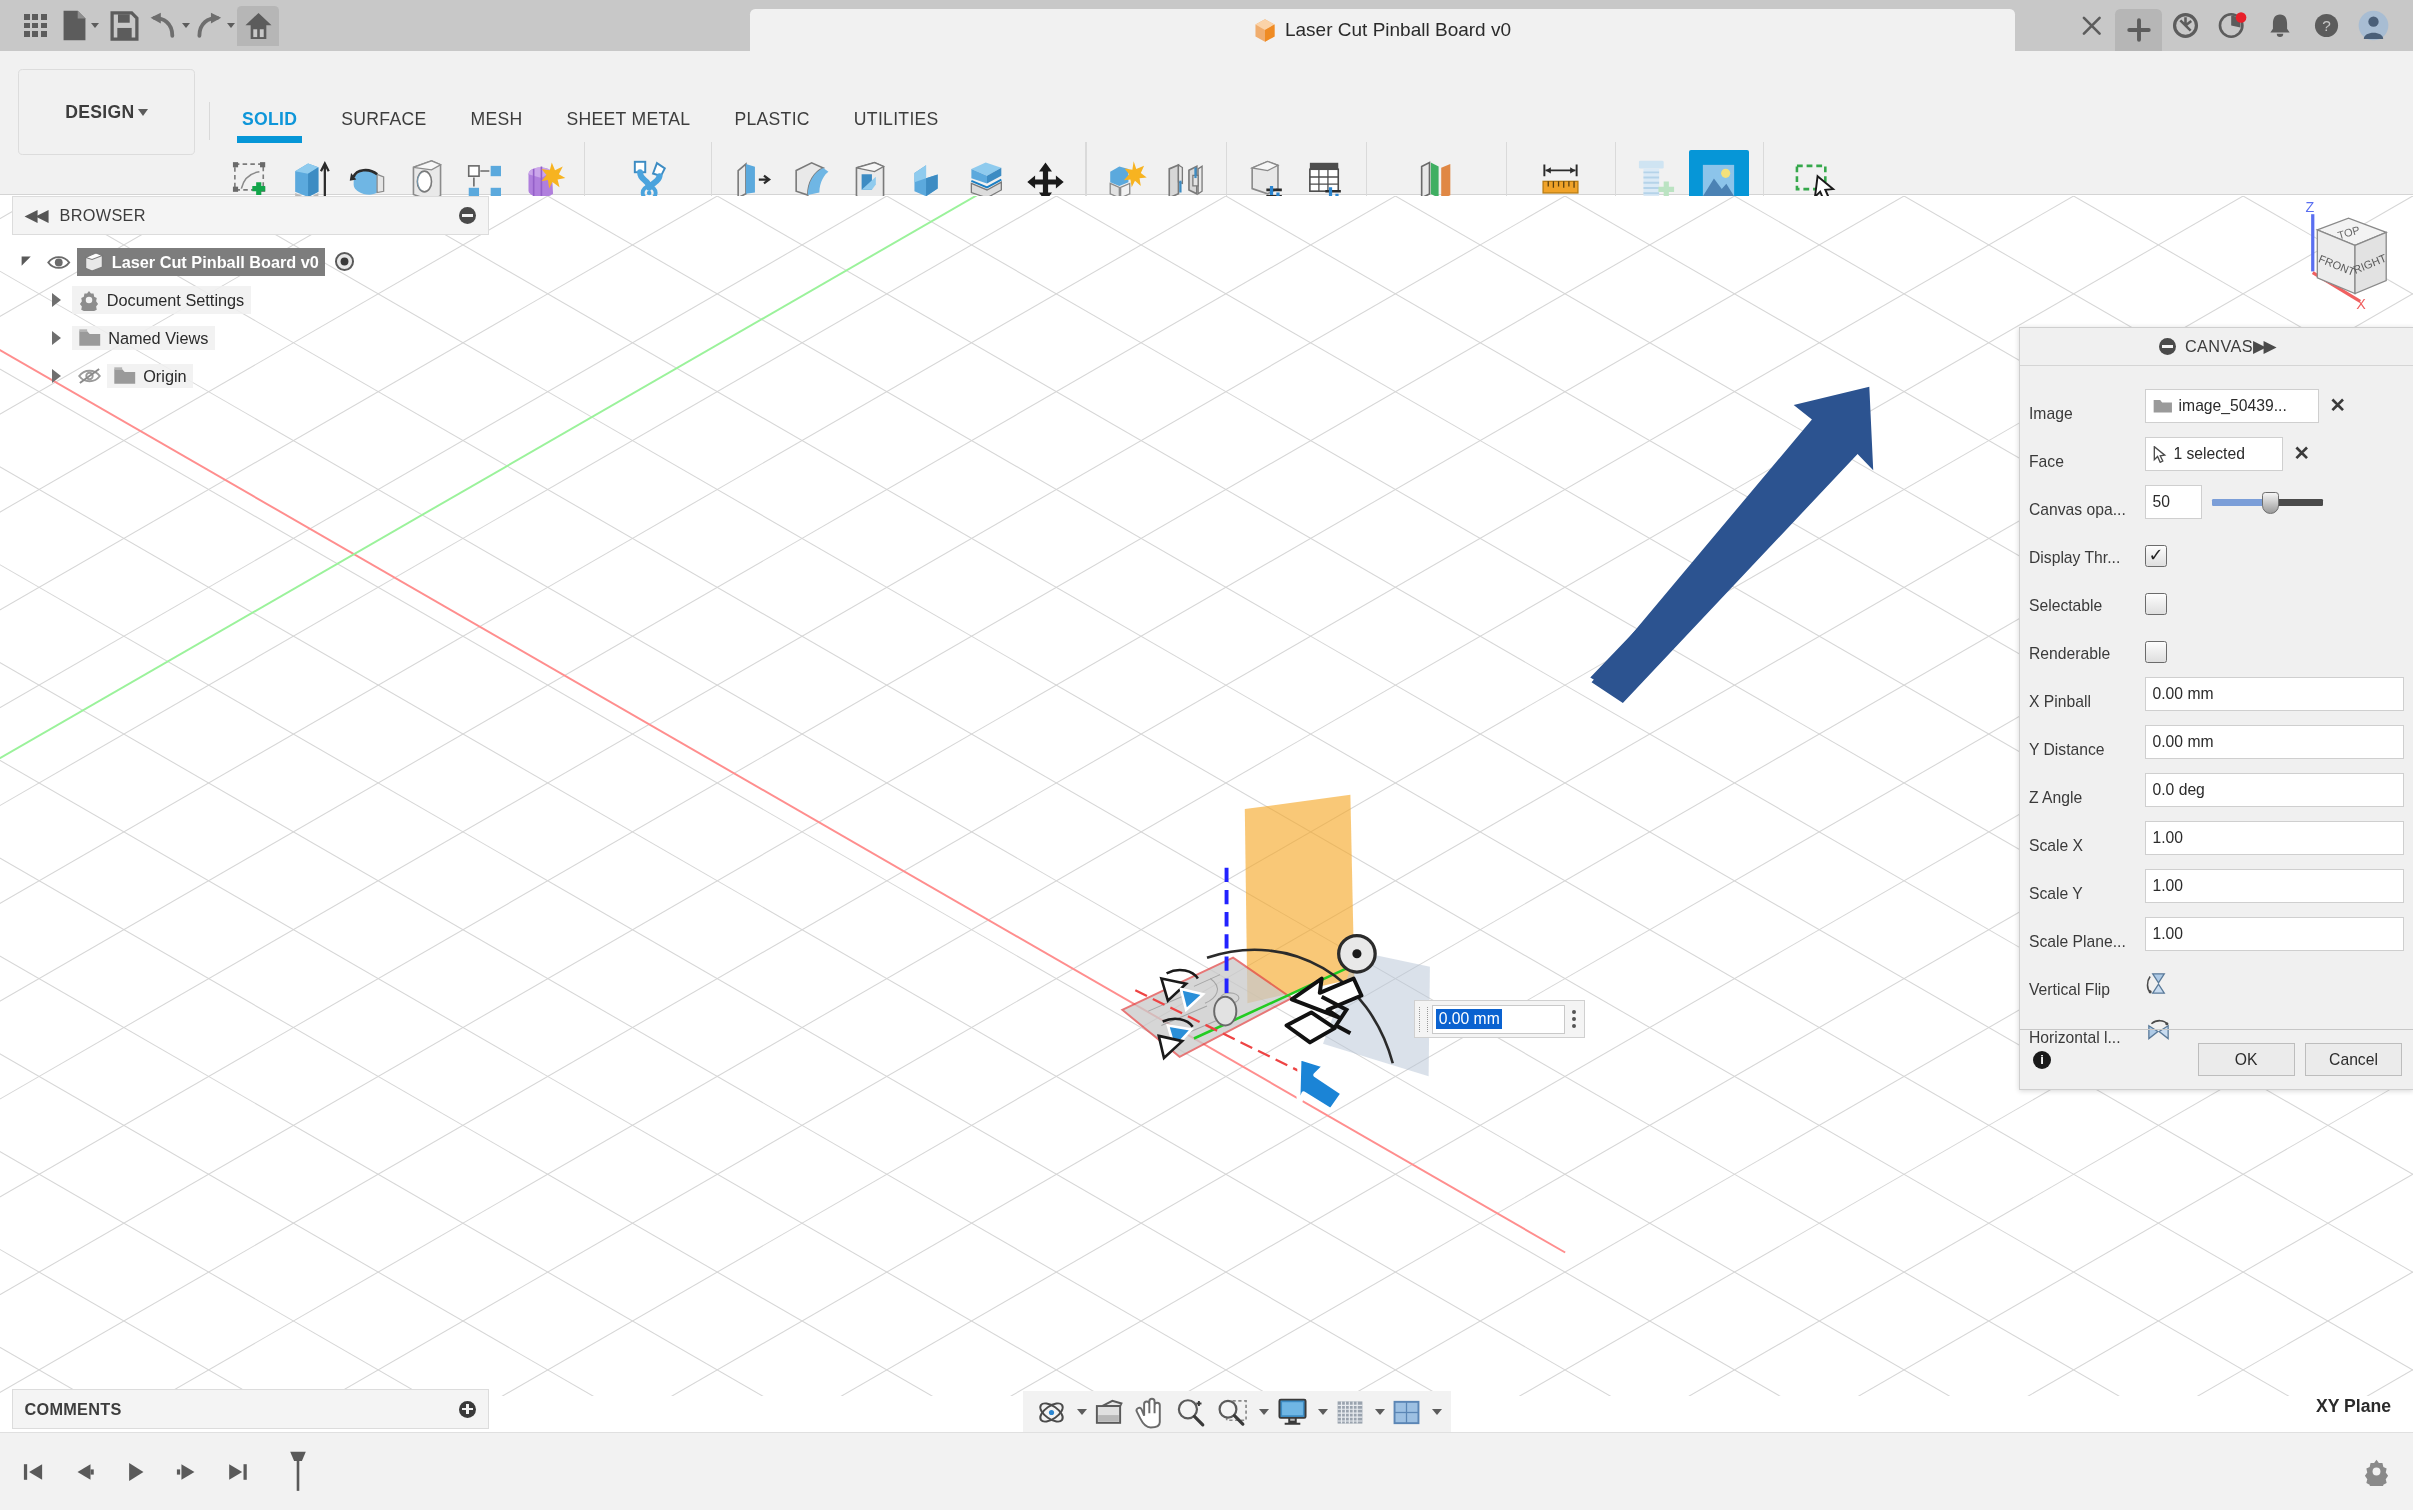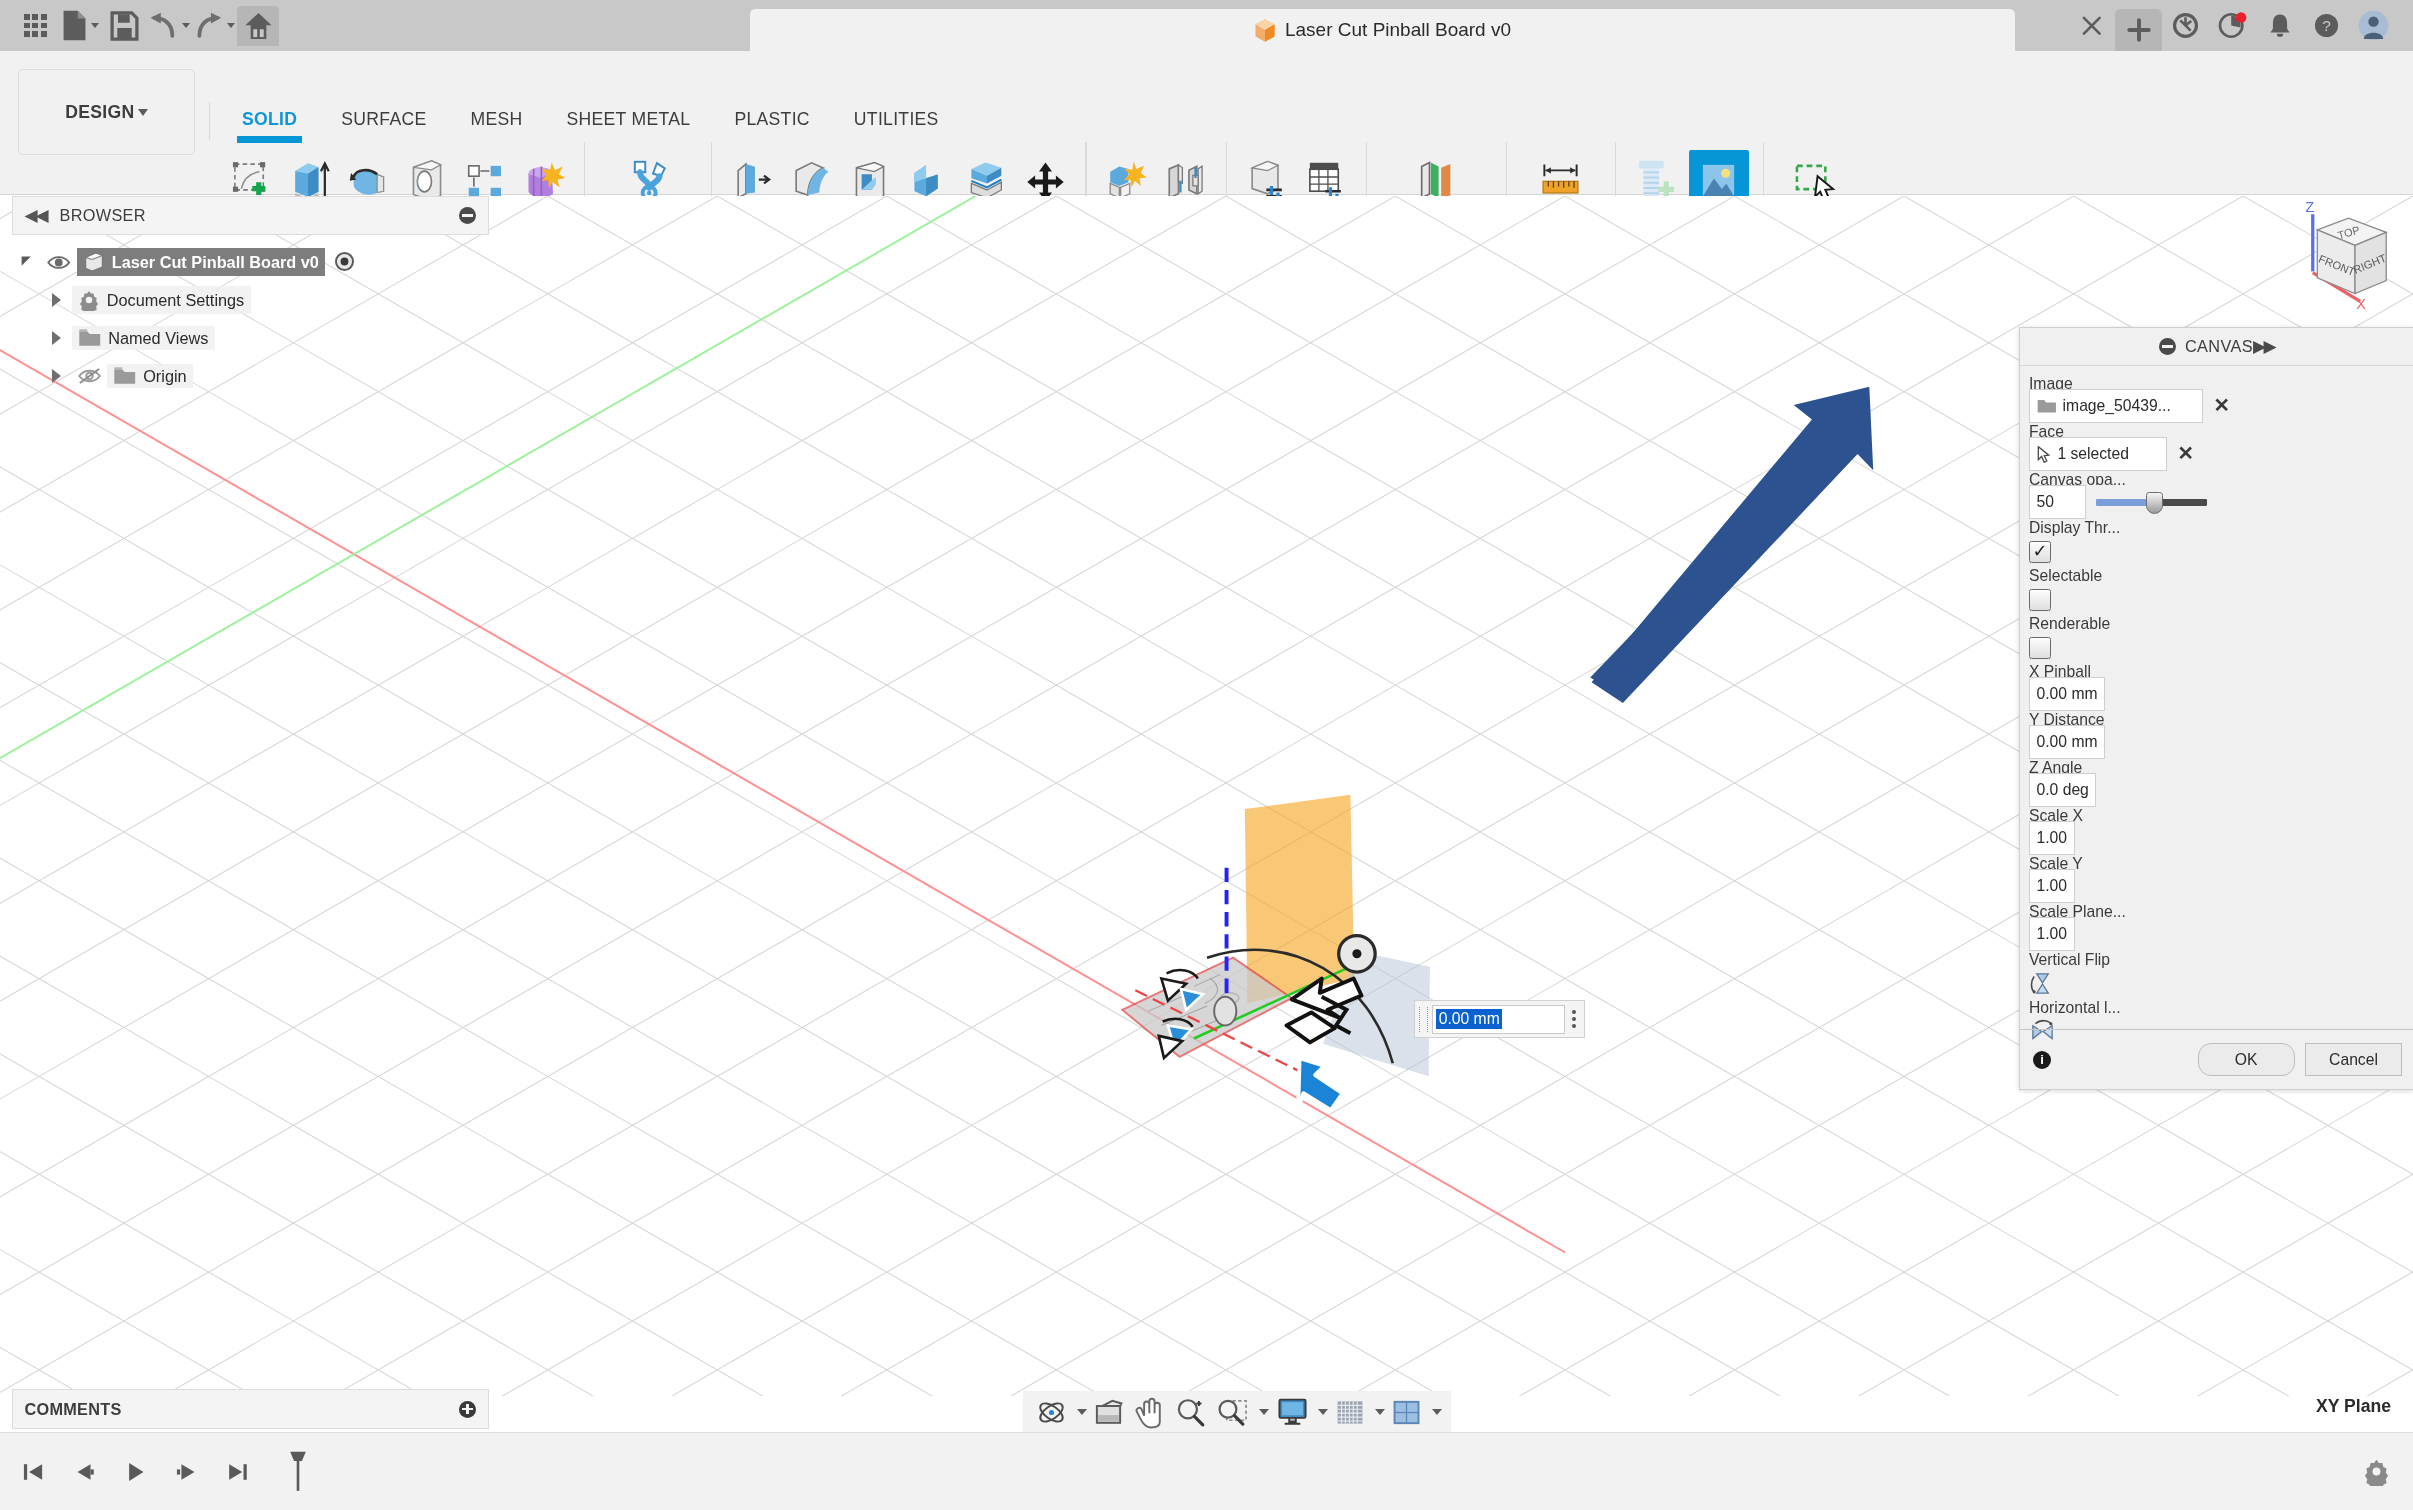--- a/index.html
+++ b/index.html
@@ -123,21 +123,21 @@
     background: #f0f0f0; border: 0.7px solid #cfcfcf;
     box-shadow: 0 1.3px 5.2px rgba(0,0,0,.16);
   }
   .dlg-hdr {
     height: 38px; display: flex; align-items: center; padding: 0 10.4px;
     background: #f0f0f0; border-bottom: 0.7px solid #d5d5d5; justify-content: center;
   }
   .dlg-hdr-left { display: flex; align-items: center; gap: 9px; }
   .dlg-title { font-size: 16.3px; color: #3d3d3d; letter-spacing: 0.4px; }
   .dlg-body { padding: 9px 0 0 0; }
-  .frow { display: flex; align-items: flex-start; height: 48px; padding: 0 9px; flex-direction: column; }
+  .frow { display: flex; align-items: flex-end; height: 48px; padding: 0 9px; }
   .flabel { width: 116px; font-size: 15.7px; color: #3a3a3a; white-space: nowrap; overflow: hidden; }
   .fctl { flex: 1; display: flex; align-items: center; gap: 10.4px; }
   .txtbox {
     background: #ffffff; border: 0.7px solid #cfcfcf; height: 34px;
     display: flex; align-items: center; padding: 0 6.5px; font-size: 15.7px; color: #2b2b2b; gap: 6.5px;
   }
   .txtbox.wide { flex: 1; }
   .txtbox.w270 { width: 174px; }
   .txtbox.w215 { width: 138px; }
   .txtbox.w90  { width: 57px; }
@@ -160,21 +160,21 @@
     border-top: 1.3px solid #c6c6c6; display: flex; align-items: center; padding: 0 13px; gap: 10.4px;
   }
   .info-i {
     width: 18px; height: 18px; border-radius: 50%; background: #1a1a1a; color: #fff;
     font-size: 13px; font-weight: bold; display:flex; align-items:center; justify-content:center;
   }
   .dbtn {
     height: 33px; min-width: 97px; border: 0.7px solid #bdbdbd; background: #ebebeb;
     font-size: 15.7px; color: #2b2b2b; display:flex; align-items:center; justify-content:center;
   }
-  .dbtn.ok { margin-left: auto; border-radius: 13px; }
+  .dbtn.ok { margin-left: auto; }
 
   
   .navbar {
     position: absolute; left: 1023px; top: 1391px; height: 42px;
     background: #f2f2f2; display: flex; align-items: center; padding: 0 9px; gap: 2.6px;
   }
   .navitem { display:flex; align-items:center; justify-content:center; height: 37px; padding: 0 3.9px; }
 
   
   .statusbar {

